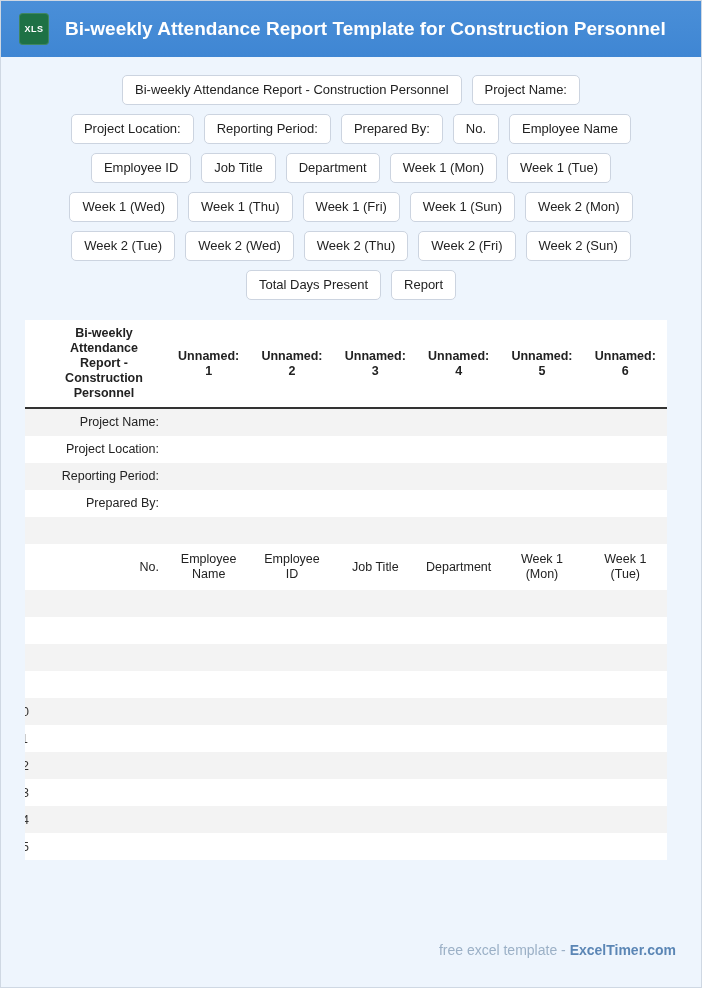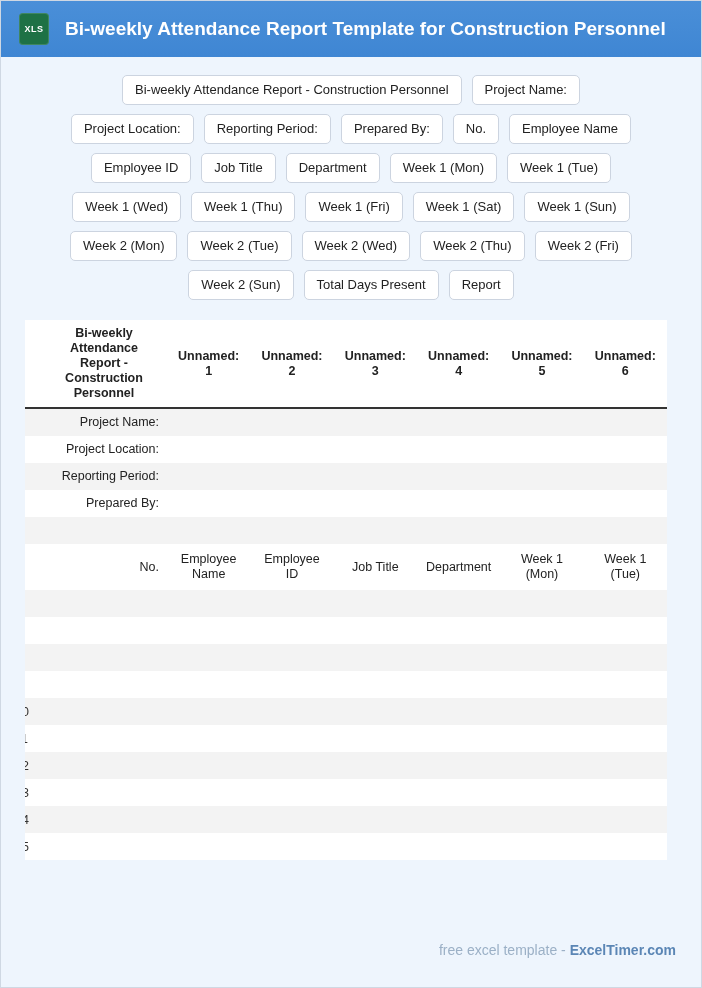--- a/index.html
+++ b/index.html
@@ -165,21 +165,20 @@
     <div class="chip">No.</div>
     <div class="chip">Employee Name</div>
     <div class="chip">Employee ID</div>
     <div class="chip">Job Title</div>
     <div class="chip">Department</div>
     <div class="chip">Week 1 (Mon)</div>
     <div class="chip">Week 1 (Tue)</div>
     <div class="chip">Week 1 (Wed)</div>
     <div class="chip">Week 1 (Thu)</div>
     <div class="chip">Week 1 (Fri)</div>
-    <div class="chip">Week 1 (Sat)</div>
     <div class="chip">Week 1 (Sun)</div>
     <div class="chip">Week 2 (Mon)</div>
     <div class="chip">Week 2 (Tue)</div>
     <div class="chip">Week 2 (Wed)</div>
     <div class="chip">Week 2 (Thu)</div>
     <div class="chip">Week 2 (Fri)</div>
     <div class="chip">Week 2 (Sun)</div>
     <div class="chip">Total Days Present</div>
     <div class="chip">Report</div>
   </div>

